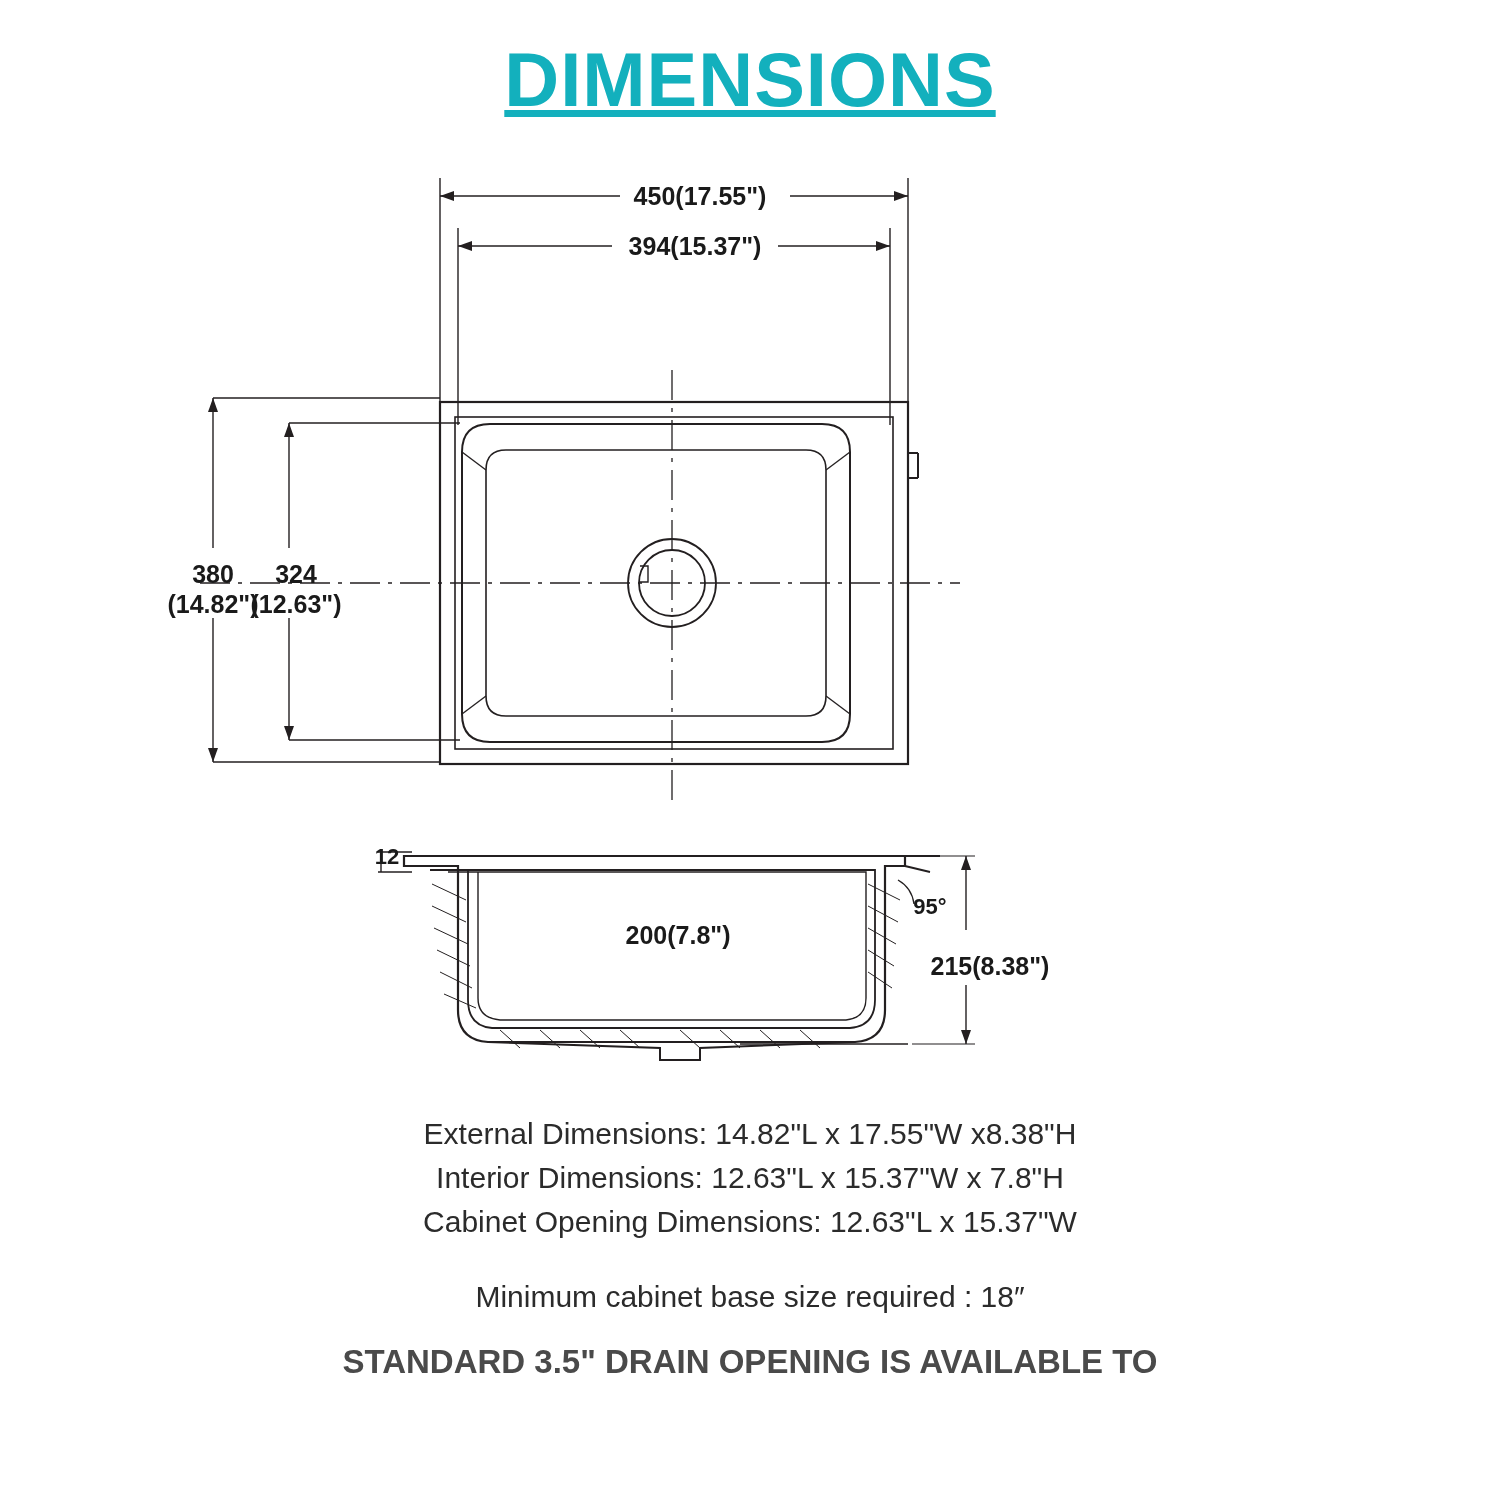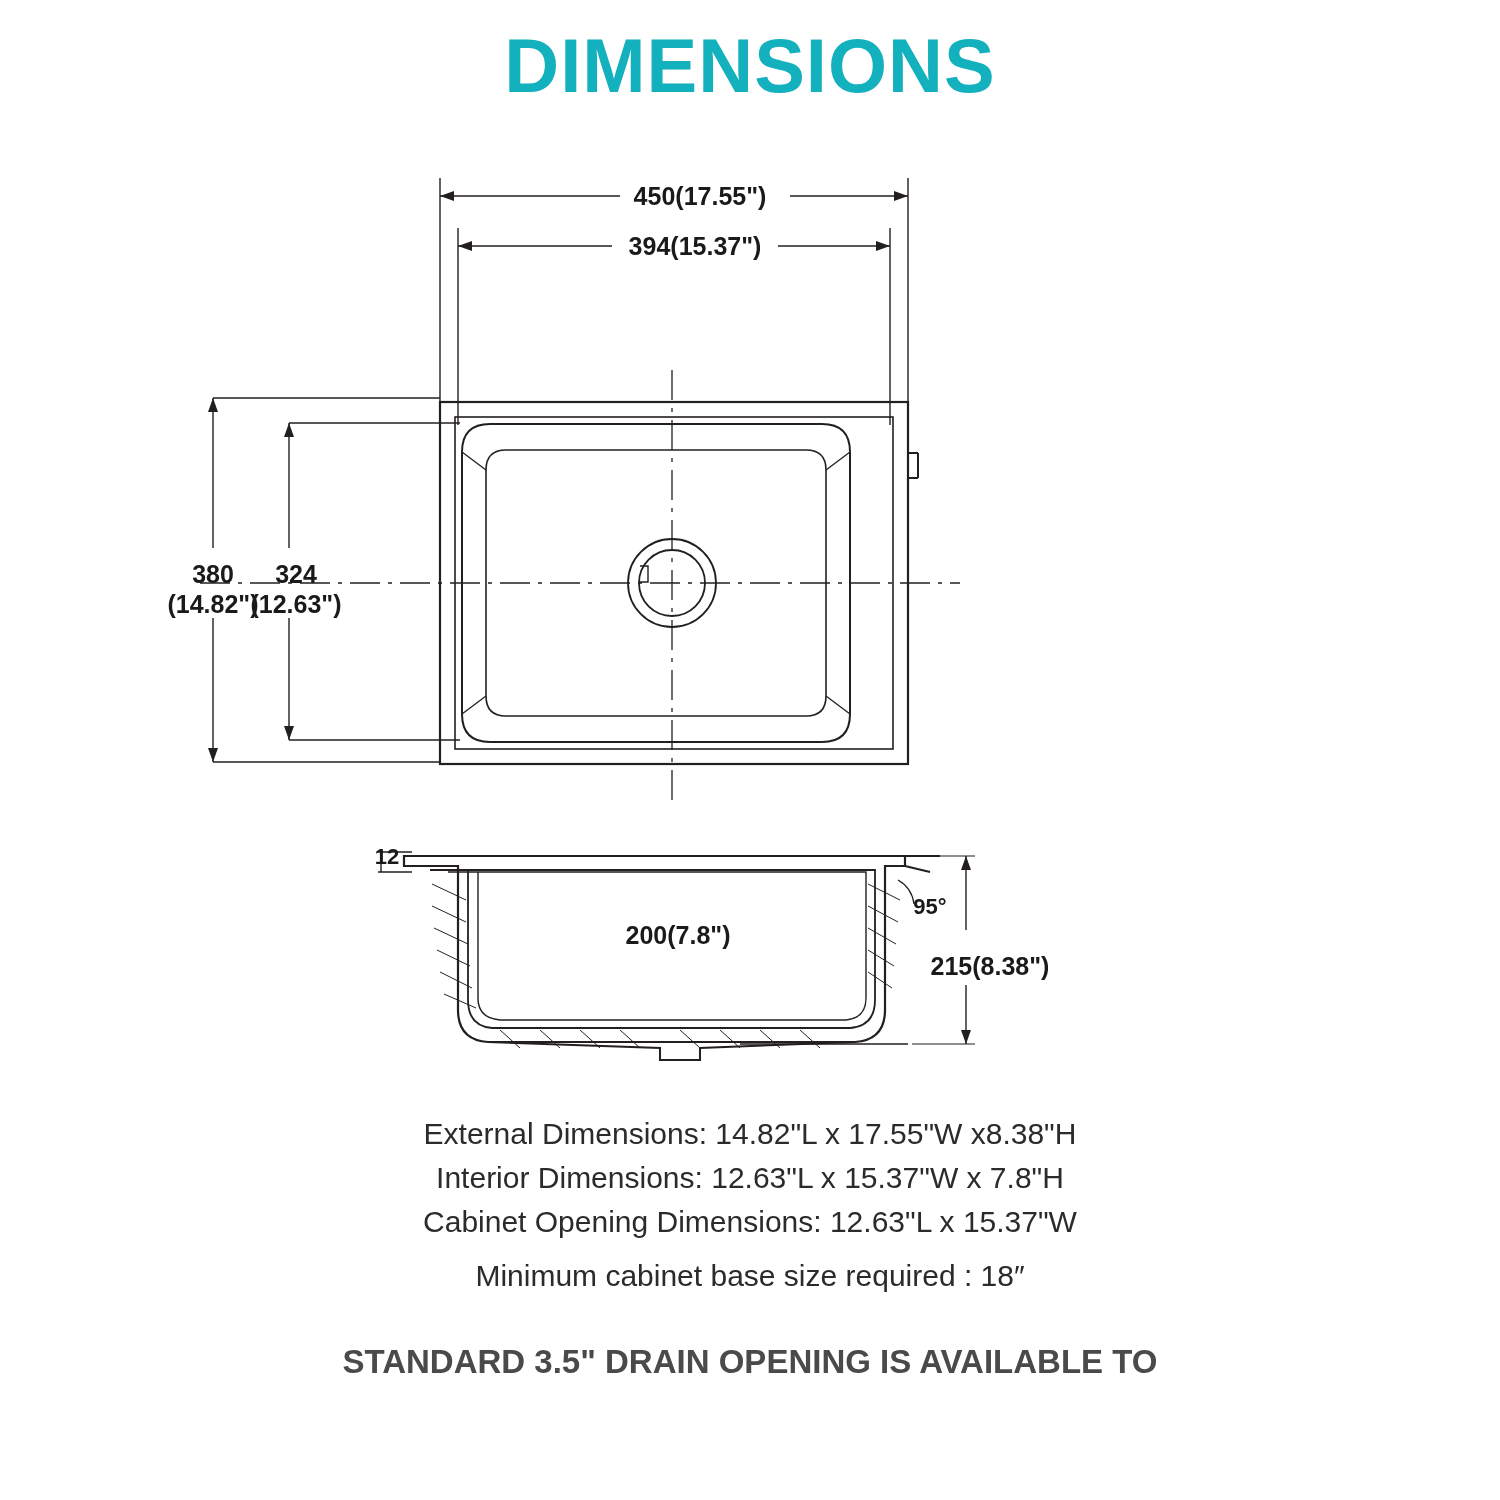--- a/index.html
+++ b/index.html
@@ -15,29 +15,30 @@
     color: #231f20;
     overflow: hidden;
   }
   #page {
     position: relative;
     width: 1500px;
     height: 1500px;
   }
   .title {
     position: absolute;
-    top: 22px;
+    top: 36px;
     left: 0;
     width: 1500px;
     text-align: center;
     font-size: 76px;
     font-weight: bold;
     letter-spacing: 1px;
     color: #13b0bd;
     font-family: "Liberation Sans", sans-serif;
+    text-decoration: underline;
   }
   svg.drawing {
     position: absolute;
     top: 0;
     left: 0;
     width: 1500px;
     height: 1500px;
   }
   .specs {
     position: absolute;
@@ -204,20 +205,20 @@
     <text class="dim-label" x="387" y="864" font-size="22" text-anchor="middle">12</text>
     <text class="dim-label" x="678" y="944" font-size="25" text-anchor="middle">200(7.8")</text>
     <text class="dim-label" x="990" y="975" font-size="25" text-anchor="middle">215(8.38")</text>
     <text class="dim-label" x="930" y="914" font-size="22" text-anchor="middle">95°</text>
   </svg>
 
   <div class="specs">
     <div class="spec-line">External Dimensions: 14.82"L x 17.55"W x8.38"H</div>
     <div class="spec-line">Interior Dimensions: 12.63"L x 15.37"W x 7.8"H</div>
     <div class="spec-line">Cabinet Opening Dimensions: 12.63"L x 15.37"W</div>
-    <div class="spec-line" style="margin-top:10px;">Minimum cabinet base size required : 18″</div>
+    <div class="spec-line" style="margin-top:31px;">Minimum cabinet base size required : 18″</div>
   </div>
 
   <div class="footnote">
     <div class="footnote-line">STANDARD 3.5" DRAIN OPENING IS AVAILABLE TO</div>
   </div>
 
 </div>
 
 </body></html>

